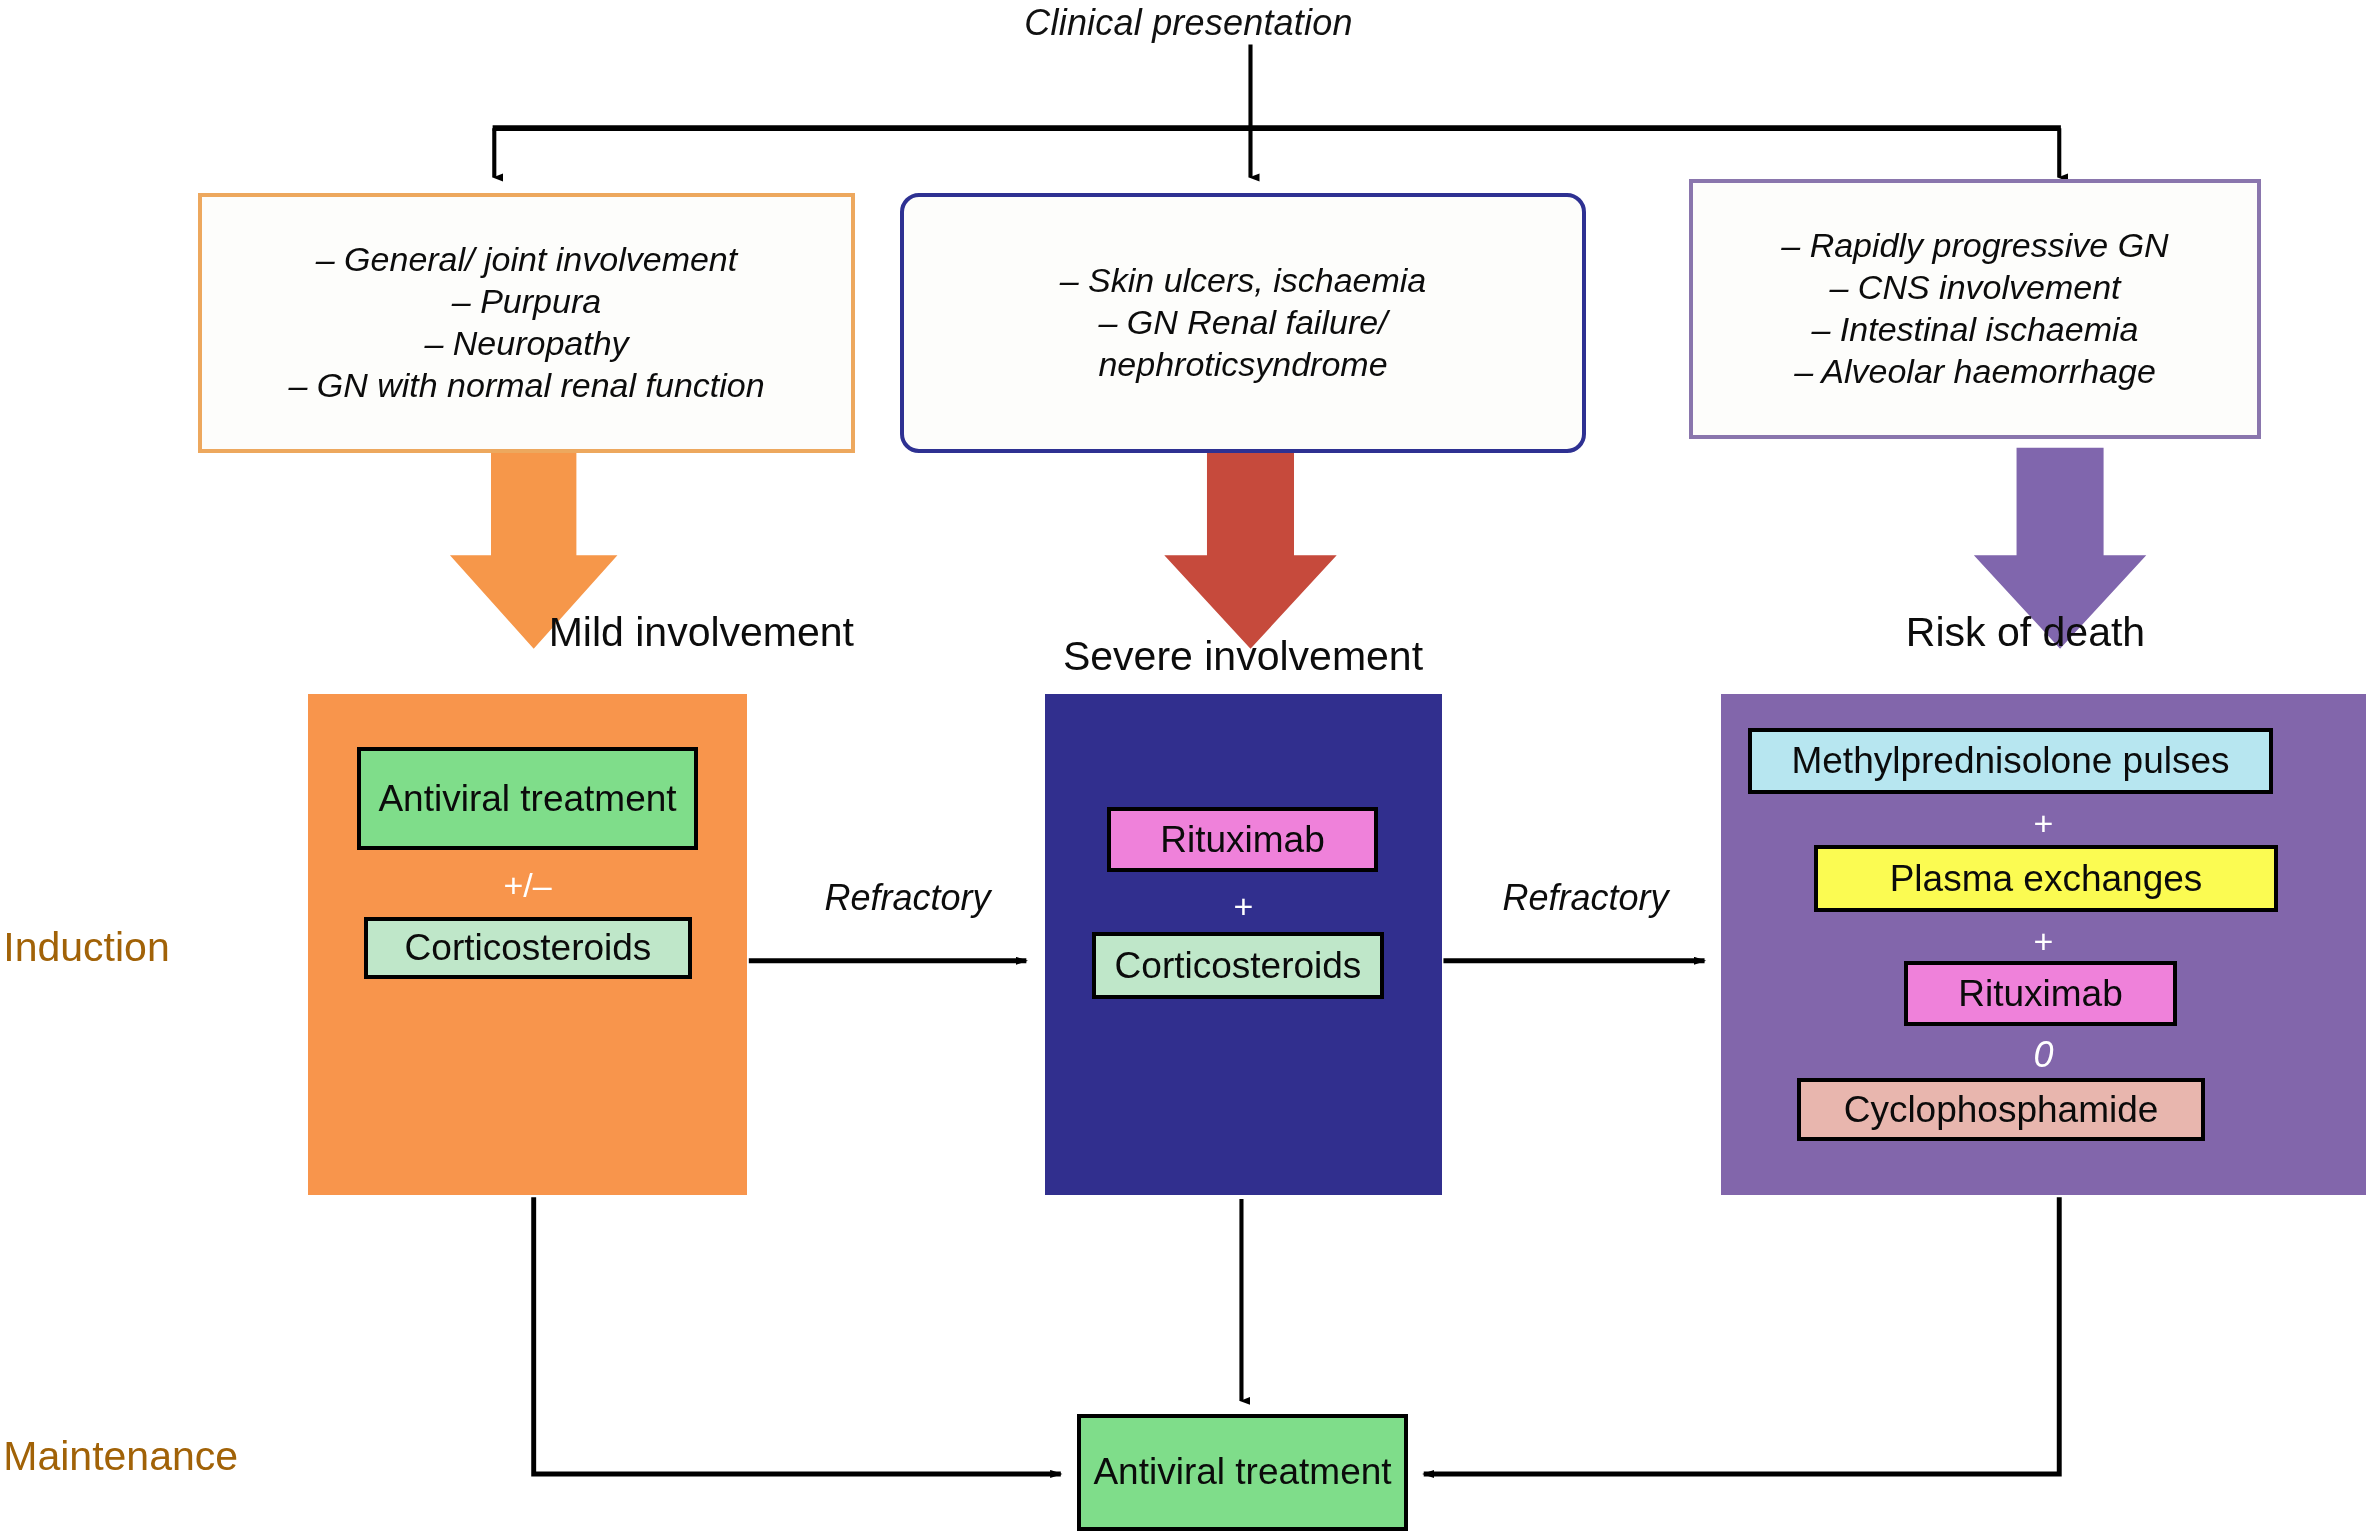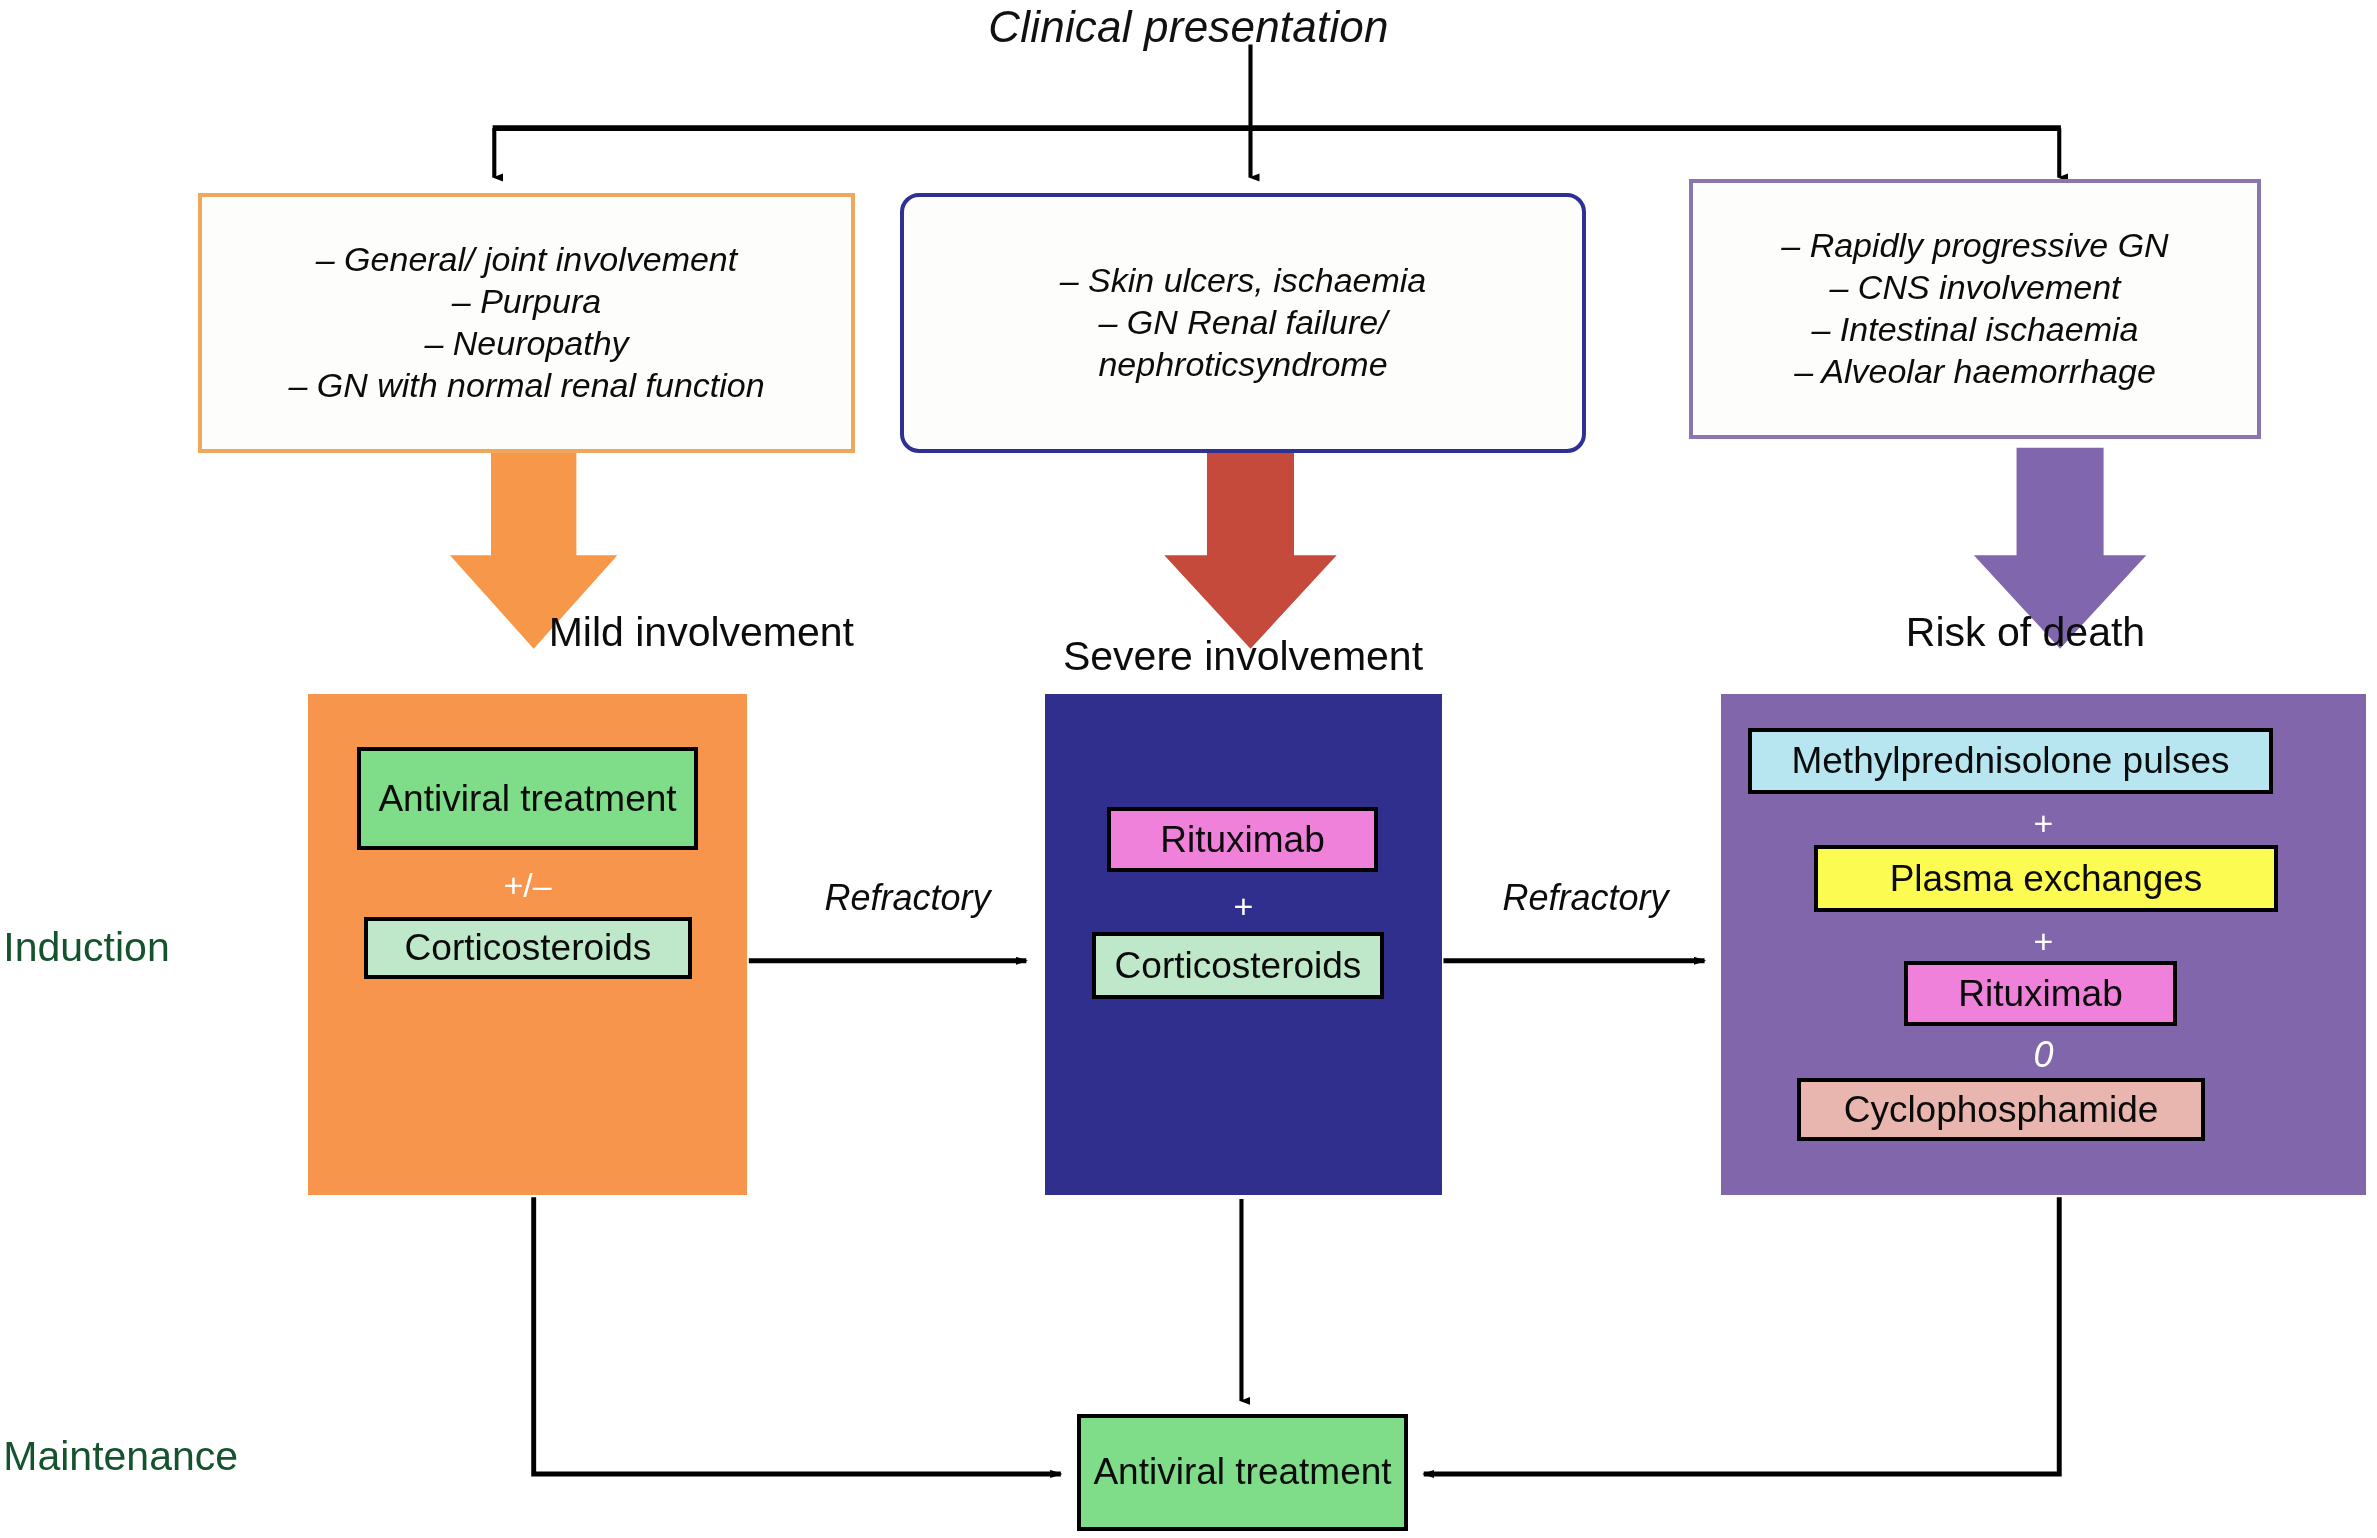--- a/index.html
+++ b/index.html
@@ -4,21 +4,21 @@
 <style>
   html,body{margin:0;padding:0;background:#ffffff;}
   body{font-family:"Liberation Sans", sans-serif;}
   #stage{position:relative;width:2377px;height:1539px;background:#fff;overflow:hidden;}
 
   .abs{position:absolute;box-sizing:border-box;}
 
   
   #title{
     left:0;top:1.6px;width:2377px;text-align:center;
-    font-style:italic;font-size:44px;color:#111;letter-spacing:0.2px;
+    font-style:italic;font-size:36px;color:#111;letter-spacing:0.2px;
   }
 
   
   .crit{
     background:#fdfdfb;border-width:4.1px;border-style:solid;
     display:flex;flex-direction:column;align-items:center;justify-content:center;
     font-style:italic;font-size:34px;line-height:1.23;color:#0c0c0c;text-align:center;
     padding:5px 8.2px;
   }
   .crit div{white-space:nowrap;}
@@ -61,21 +61,21 @@
   
   #riskMethyl{position:absolute;left:27px;top:34px;width:525px;height:66px;background:#b7e6f0;}
   #riskPlus1{position:absolute;left:0;top:112px;width:645px;}
   #riskPlasma{position:absolute;left:93px;top:151px;width:464px;height:67px;background:#fbfb52;}
   #riskPlus2{position:absolute;left:0;top:230px;width:645px;}
   #riskRitux{position:absolute;left:183px;top:267px;width:273px;height:65px;background:#ef81da;}
   #riskOr{position:absolute;left:0;top:343px;width:645px;}
   #riskCyclo{position:absolute;left:76px;top:384px;width:408px;height:63px;background:#e8b6ae;}
 
   
-  .stagelabel{font-size:41px;color:#14532d;white-space:nowrap;}
+  .stagelabel{font-size:41px;color:#a16207;white-space:nowrap;}
   #lblInduction{left:3.3px;top:924px;}
   #lblMaintenance{left:3.3px;top:1433px;}
 
   
   .refr{font-style:italic;font-size:36px;color:#0c0c0c;white-space:nowrap;text-align:center;}
   #refr1{left:780px;top:877px;width:255px;}
   #refr2{left:1458px;top:877px;width:255px;}
 
   
   #maintBox{

